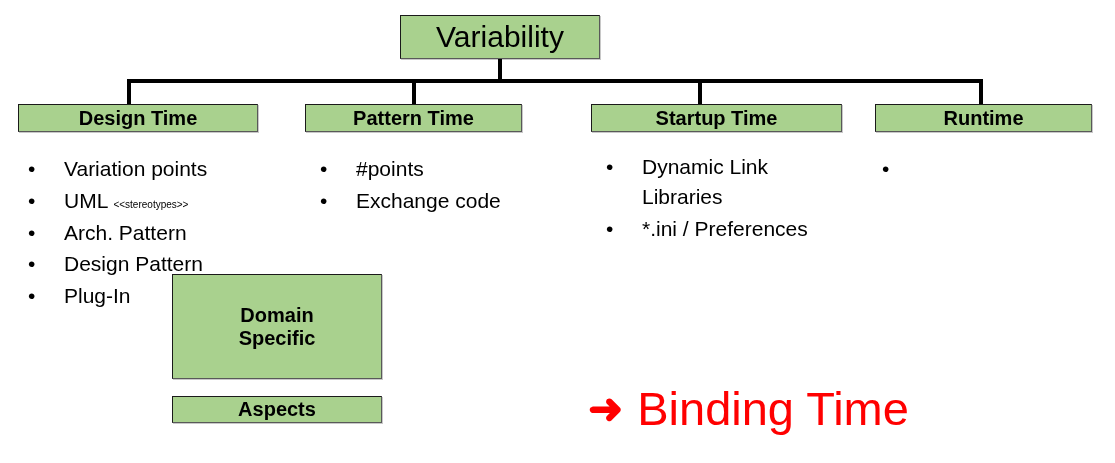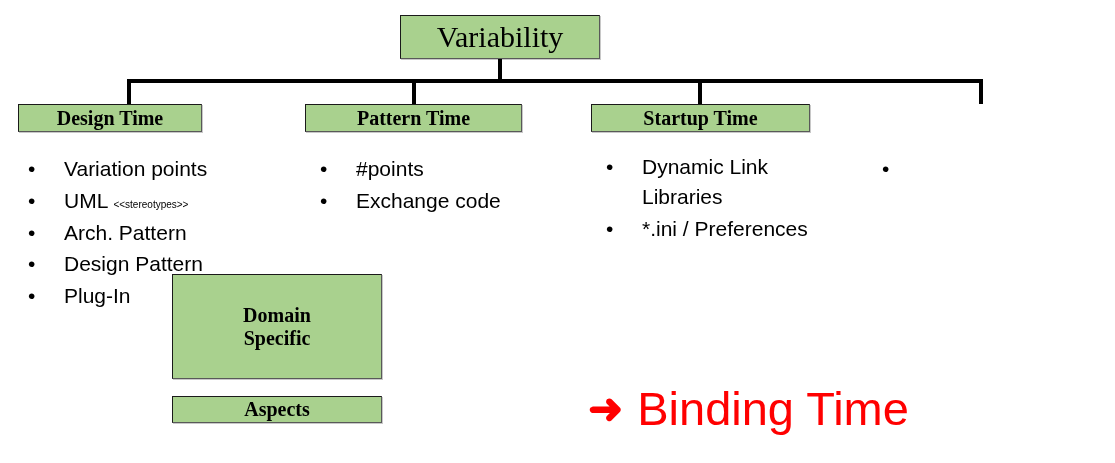--- a/index.html
+++ b/index.html
@@ -18,21 +18,20 @@
     height: 463px;
     background: #ffffff;
     overflow: hidden;
   }
 
   
   .gbox {
     position: absolute;
     box-sizing: border-box;
     background: #AAD island;
-    font-family: Liberation Serif, serif;
   }
   .gbox {
     background: #A9D18E;
     border: 1px solid #595959;
     border-top-color: #1a1a1a;
     border-left-color: #1a1a1a;
     box-shadow: 1px 1px 0 #c8c8c8;
     display: flex;
     align-items: center;
     justify-content: center;
@@ -126,32 +125,35 @@
 
   <div class="line vline" style="left:498px; top:59px; width:4px; height:22px;"></div>
 
   <div class="line hline" style="left:127px; top:79px; width:856px; height:4px;"></div>
 
   <div class="line vline" style="left:127px; top:79px; width:4px; height:25px;"></div>
   <div class="line vline" style="left:412px; top:79px; width:4px; height:25px;"></div>
   <div class="line vline" style="left:698px; top:79px; width:4px; height:25px;"></div>
   <div class="line vline" style="left:979px; top:79px; width:4px; height:25px;"></div>
 
-  <div class="gbox cat-box" style="left:18px; top:104px; width:184px; height:28px;">
+  <div class="gbox cat-box" style="left:18px; top:104px; width:240px; height:28px;">
     <span>Design Time</span>
   </div>
 
   <div class="gbox cat-box" style="left:305px; top:104px; width:217px; height:28px;">
     <span>Pattern Time</span>
   </div>
 
-  <div class="gbox cat-box" style="left:591px; top:104px; width:219px; height:28px;">
+  <div class="gbox cat-box" style="left:591px; top:104px; width:251px; height:28px;">
     <span>Startup Time</span>
   </div>
 
+  <div class="gbox cat-box" style="left:875px; top:104px; width:217px; height:28px;">
+    <span>Runtime</span>
+  </div>
 
   <div class="bullets" style="left:22px; top:154px; width:280px;">
     <ul>
       <li>
         <span class="dot">•</span>
         <span>Variation points</span>
       </li>
       <li>
         <span class="dot">•</span>
         <span>UML </span><span class="small-stereo">&lt;&lt;stereotypes&gt;&gt;</span>

